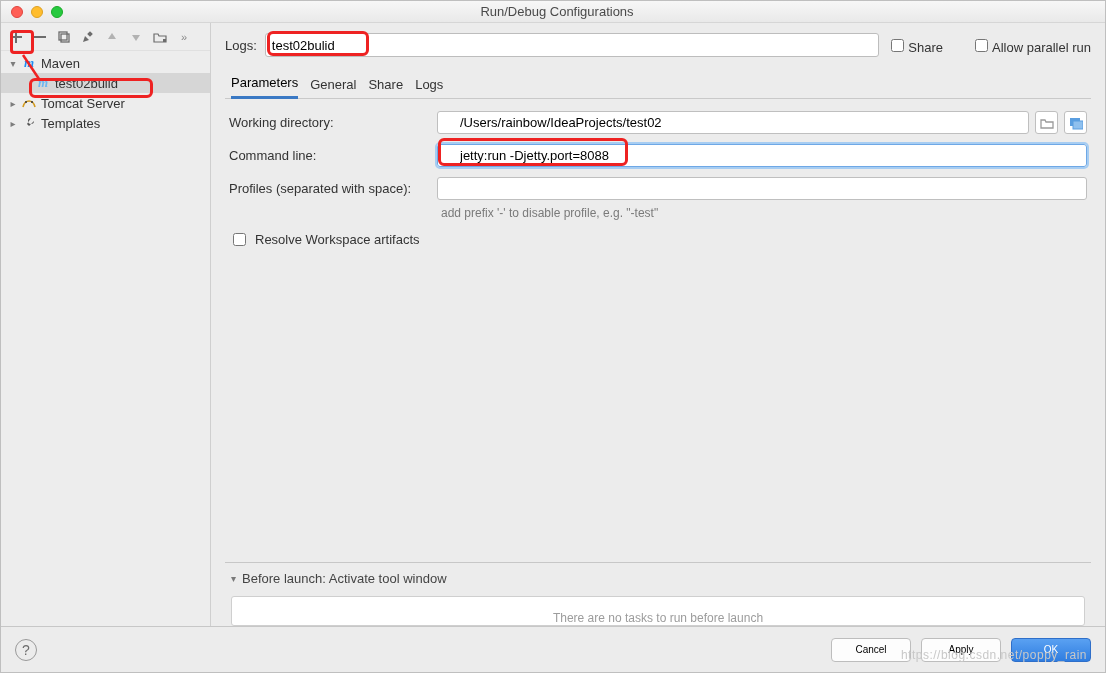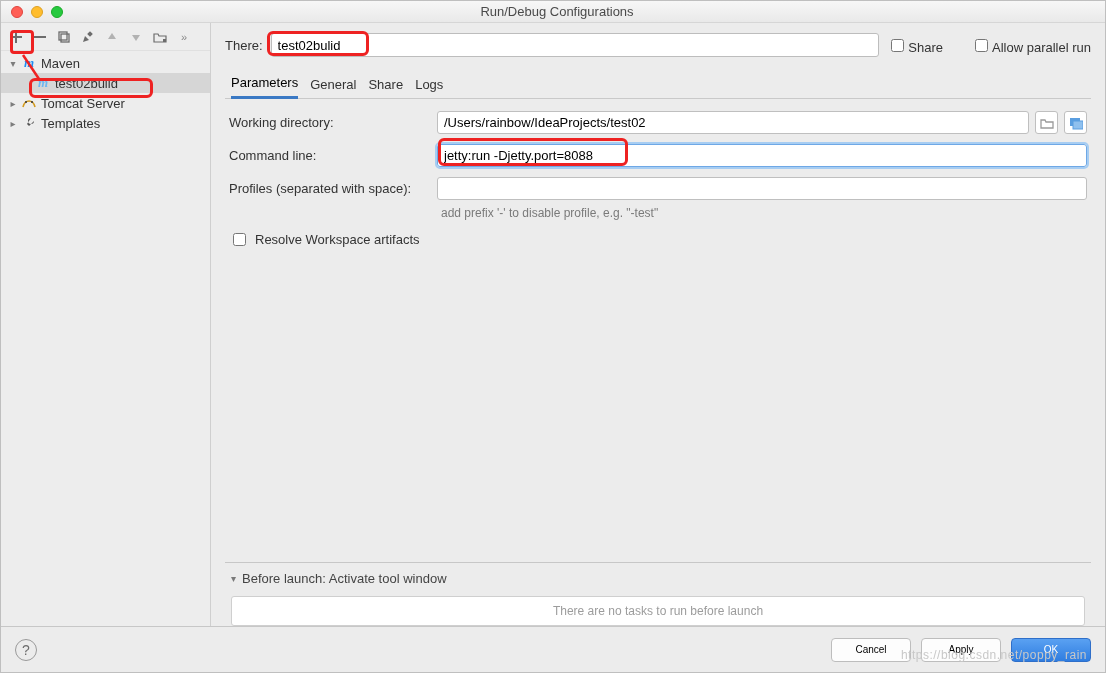--- a/index.html
+++ b/index.html
@@ -123,21 +123,21 @@
     display:flex; align-items:center; margin-bottom:10px;
   }
   .frow > label {
     width: 208px;
     font-size:13px;
   }
   .field-wrap { flex:1; display:flex; align-items:center; gap:6px; }
   .text-input {
     flex:1; height:23px;
     background:#fff; border:1px solid #bfbfbf;
-    border-radius:3px; padding:0 6px; font-size:13px;
+    border-radius:3px; padding:0 22px; font-size:13px;
   }
   .text-input.focus {
     border:1px solid #6ea8e6;
     outline: 2px solid #a7cdf2;
   }
   .icon-btn {
     width:23px; height:23px; border:1px solid #bfbfbf;
     background:#fff; border-radius:3px;
     display:flex; align-items:center; justify-content:center;
     color:#888;
@@ -154,21 +154,21 @@
     border-top:1px solid #c7c7c7;
     padding:8px 0 0 0;
     font-size:13px;
   }
   .before-launch .hdr { display:flex; align-items:center; gap:6px; color:#444; padding-left:6px; }
   .before-launch .tw { color:#7a7a7a; font-size:10px; }
   .task-box {
     margin:10px 6px 0 6px;
     height:30px;
     background:#fff; border:1px solid #cfcfcf; border-radius:3px;
-    display:flex; align-items:center; justify-content:center;
+    display:flex; align-items:flex-end; justify-content:center;
     color:#9c9c9c; font-size:12px;
     overflow:hidden;
   }
   .footer {
     height:46px;
     border-top:1px solid #c7c7c7;
     display:flex; align-items:center;
     padding: 0 14px;
     background:#ececec;
   }
@@ -295,21 +295,21 @@
                   <path d="M10 3 a3 3 0 1 0 3 3 l-5 5 -2 -2 z" fill="#555"></path>
                 </svg>
             </span>
             <span>Templates</span>
           </div>
         </div>
       </div>
 
       <div class="rightpane">
         <div class="name-row">
-          <label>There:</label>
+          <label>Logs:</label>
           <input type="text" class="name-input" value="test02bulid" style="">
           <div class="checks">
             <label class="check">
               <input type="checkbox" style=""><span>Share</span>
             </label>
             <label class="check">
               <input type="checkbox" style=""><span>Allow parallel run</span>
             </label>
           </div>
         </div>

